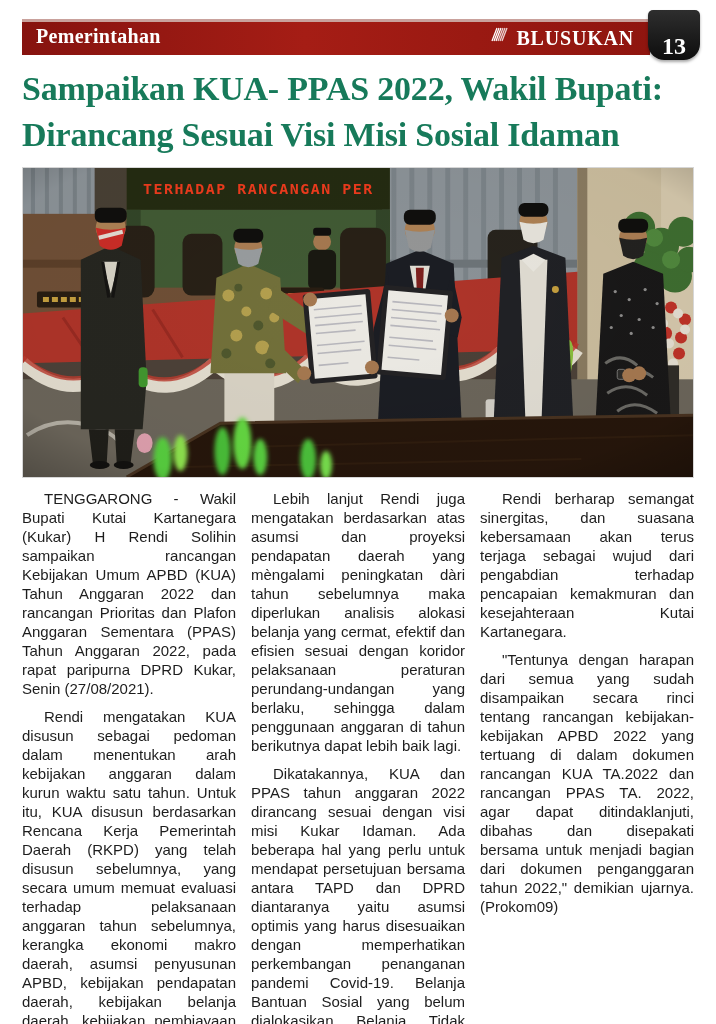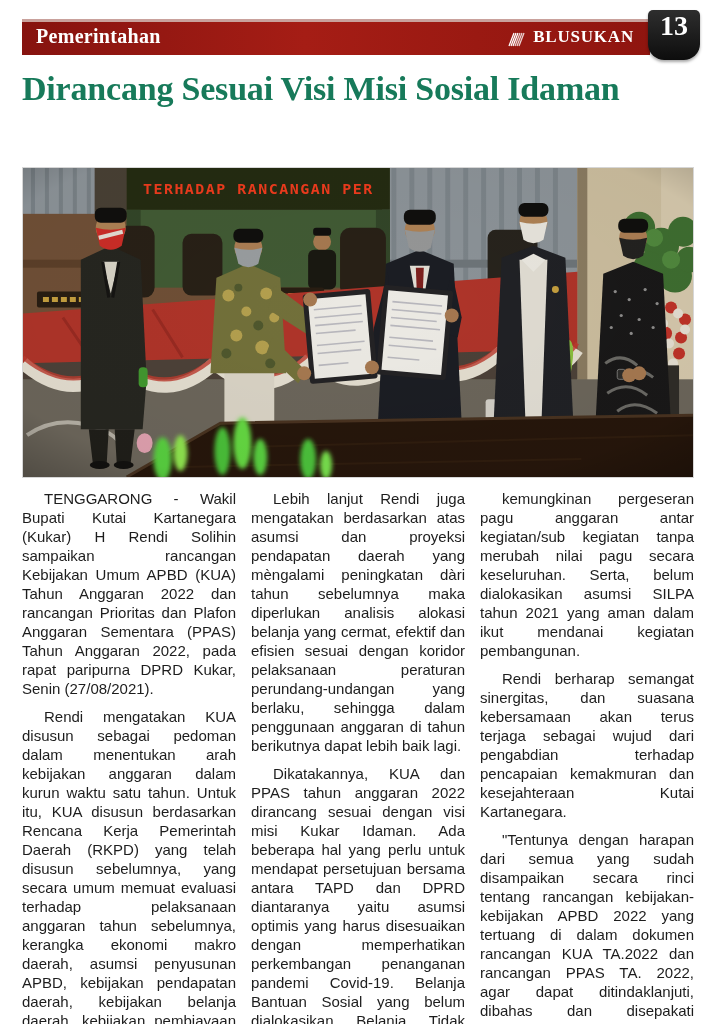--- a/index.html
+++ b/index.html
@@ -5,27 +5,27 @@
   html,body{margin:0;padding:0;background:#ffffff;}
   body{width:716px;height:1024px;overflow:hidden;font-family:"Liberation Sans",sans-serif;}
   .page{position:relative;width:716px;height:1024px;background:#fff;}
 
   
   .red-bar{position:absolute;left:22px;top:19px;width:628px;height:33px;
     background:linear-gradient(90deg,#86130f,#a51d15 45%,#8f150f);
     border-top:3px solid #c9a19c;}
   .section-label{position:absolute;left:14px;top:3px;color:#fff;
     font-family:"Liberation Serif",serif;font-weight:700;font-size:20px;letter-spacing:.3px;}
-  .brand{position:absolute;right:16px;top:5px;display:flex;align-items:flex-end;gap:7px;color:#fff;
-    font-family:"Liberation Serif",serif;font-weight:700;font-size:17px;letter-spacing:.8px;}
+  .brand{position:absolute;right:16px;top:5px;display:flex;align-items:flex-start;gap:7px;color:#fff;
+    font-family:"Liberation Serif",serif;font-weight:700;font-size:20px;letter-spacing:.8px;}
   .pagenum{position:absolute;left:648px;top:10px;width:52px;height:50px;
     background:linear-gradient(180deg,#2e2e2e,#0d0d0d);
     border-radius:5px 5px 16px 16px;box-shadow:0 2px 3px rgba(0,0,0,.35);
-    display:flex;align-items:flex-start;justify-content:center;color:#fff;
-    font-family:"Liberation Serif",serif;font-weight:700;font-size:28px;}
+    display:flex;align-items:flex-end;justify-content:center;color:#fff;
+    font-family:"Liberation Serif",serif;font-weight:700;font-size:24px;}
 
   
   .headline{position:absolute;left:22px;top:66px;width:672px;margin:0;
     font-family:"Liberation Serif",serif;font-weight:700;color:#177a5a;
     font-size:34px;line-height:46px;letter-spacing:-.2px;}
   .headline span{display:block;}
 
   
   .photo{position:absolute;left:22px;top:167px;width:672px;height:311px;
     border:1px solid #d6d6d6;box-sizing:border-box;background:#4a443a;}
@@ -52,20 +52,21 @@
         </g>
       </svg>
       <span>BLUSUKAN</span>
     </span>
   </div>
   <div class="pagenum">
     <span>13</span>
   </div>
 
   <h1 class="headline">
+    <span>Sampaikan KUA- PPAS 2022, Wakil Bupati:</span>
     <span>Dirancang Sesuai Visi Misi Sosial Idaman</span>
   </h1>
 
   <div class="photo">
     <svg viewBox="0 0 672 310" preserveAspectRatio="none">
       <defs>
         <radialGradient id="vig" cx="50%" cy="45%" r="78%">
           <stop offset="0%" stop-color="rgba(0,0,0,0)"></stop>
           <stop offset="76%" stop-color="rgba(0,0,0,0.03)"></stop>
           <stop offset="100%" stop-color="rgba(0,0,0,0.30)"></stop>
@@ -314,19 +315,18 @@
   <div class="article">
     <div class="col">
       <p>TENGGARONG - Wakil Bupati Kutai Kartanegara (Kukar) H Rendi Solihin sampaikan rancangan Kebijakan Umum APBD (KUA) Tahun Anggaran 2022 dan rancangan Prioritas dan Plafon Anggaran Sementara (PPAS) Tahun Anggaran 2022, pada rapat paripurna DPRD Kukar, Senin (27/08/2021).</p>
       <p>Rendi mengatakan KUA disusun sebagai pedoman dalam menentukan arah kebijakan anggaran dalam kurun waktu satu tahun. Untuk itu, KUA disusun berdasarkan Rencana Kerja Pemerintah Daerah (RKPD) yang telah disusun sebelumnya, yang secara umum memuat evaluasi terhadap pelaksanaan anggaran tahun sebelumnya, kerangka ekonomi makro daerah, asumsi penyusunan APBD, kebijakan pendapatan daerah, kebijakan belanja daerah, kebijakan pembiayaan daerah, serta strategi pembiayaan pembangunan daerah.</p>
     </div>
     <div class="col">
       <p>Lebih lanjut Rendi juga mengatakan berdasarkan atas asumsi dan proyeksi pendapatan daerah yang mèngalami peningkatan dàri tahun sebelumnya maka diperlukan analisis alokasi belanja yang cermat, efektif dan efisien sesuai dengan koridor pelaksanaan peraturan perundang-undangan yang berlaku, sehingga dalam penggunaan anggaran di tahun berikutnya dapat lebih baik lagi.</p>
       <p class="cont">Dikatakannya, KUA dan PPAS tahun anggaran 2022 dirancang sesuai dengan visi misi Kukar Idaman. Ada beberapa hal yang perlu untuk mendapat persetujuan bersama antara TAPD dan DPRD diantaranya yaitu asumsi optimis yang harus disesuaikan dengan memperhatikan perkembangan penanganan pandemi Covid-19. Belanja Bantuan Sosial yang belum dialokasikan Belanja Tidak Terduga. Belum teralokasikannya anggaran untuk kelurahan yang dalam RKPD. Adanya</p>
     </div>
     <div class="col">
-      <p>kemungkinan pergeseran pagu anggaran antar kegiatan/sub kegiatan tanpa merubah nilai pagu secara keseluruhan. Serta, belum dialokasikan asumsi SILPA tahun 2021 yang aman dalam ikut mendanai kegiatan pembangunan.</p>
       <p>Rendi berharap semangat sinergitas, dan suasana kebersamaan akan terus terjaga sebagai wujud dari pengabdian terhadap pencapaian kemakmuran dan kesejahteraan Kutai Kartanegara.</p>
       <p>"Tentunya dengan harapan dari semua yang sudah disampaikan secara rinci tentang rancangan kebijakan- kebijakan APBD 2022 yang tertuang di dalam dokumen rancangan KUA TA.2022 dan rancangan PPAS TA. 2022, agar dapat ditindaklanjuti, dibahas dan disepakati bersama untuk menjadi bagian dari dokumen penganggaran tahun 2022," demikian ujarnya. (Prokom09)</p>
     </div>
   </div>
 
 </div>
 
 </body></html>

